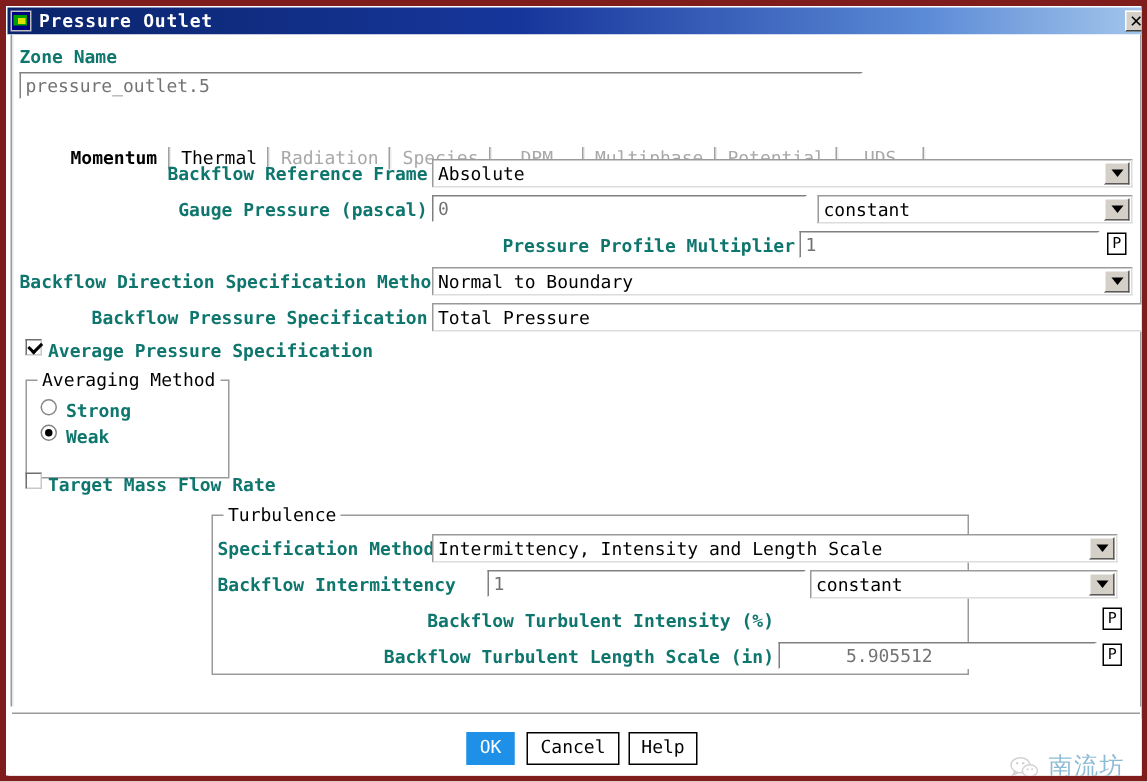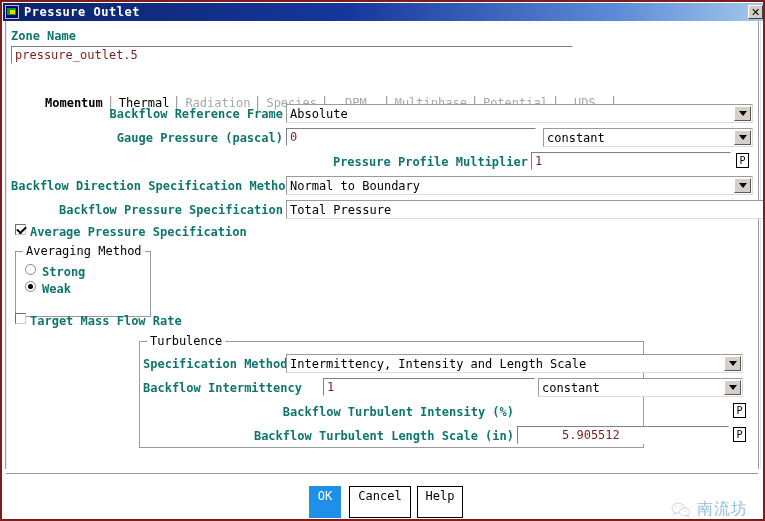--- a/index.html
+++ b/index.html
@@ -11,21 +11,21 @@
     font-family: "DejaVu Sans Mono", "Liberation Mono", monospace;
     font-size: 11px;
     color: #000;
   }
   #window {
     position: relative;
     width: 765px;
     height: 521px;
     box-sizing: border-box;
     background: #ffffff;
-    border: 2px solid #7f1d1d;
+    border: 4px solid #7f1d1d;
     overflow: hidden;
   }
   
   .titlebar {
     position: absolute;
     left: 1px; top: 1px;
     width: 763px; height: 18px;
     background: linear-gradient(to right, #0a246a 0%, #17369c 45%, #5b8ad6 80%, #a6c8ec 100%);
     display: flex;
     align-items: center;
@@ -120,21 +120,21 @@
   .field {
     position: absolute;
     background: #ffffff;
     box-sizing: border-box;
     border-top: 1px solid #808080;
     border-left: 1px solid #808080;
     border-right: 1px solid #ffffff;
     border-bottom: 1px solid #ffffff;
     font-family: "DejaVu Sans Mono", "Liberation Mono", monospace;
     font-size: 12px;
-    color: #7f1d1d;
+    color: #737373;
     padding: 0 0 0 3px;
     display: flex;
     align-items: center;
     overflow: hidden;
     white-space: nowrap;
   }
   
   .combo {
     position: absolute;
     background: #ffffff;
@@ -280,21 +280,21 @@
     box-sizing: border-box;
   }
   .footer {
     position: absolute;
     left: 1px; top: 456px;
     width: 762px; height: 44px;
     background: #ffffff;
   }
   .btn {
     position: absolute;
-    height: 32px;
+    height: 22px;
     box-sizing: border-box;
     border: 1px solid #000000;
     background: #ffffff;
     font-family: "DejaVu Sans Mono", "Liberation Mono", monospace;
     font-size: 12px;
     color: #000;
     text-align: center;
     line-height: 18px;
     cursor: pointer;
   }

